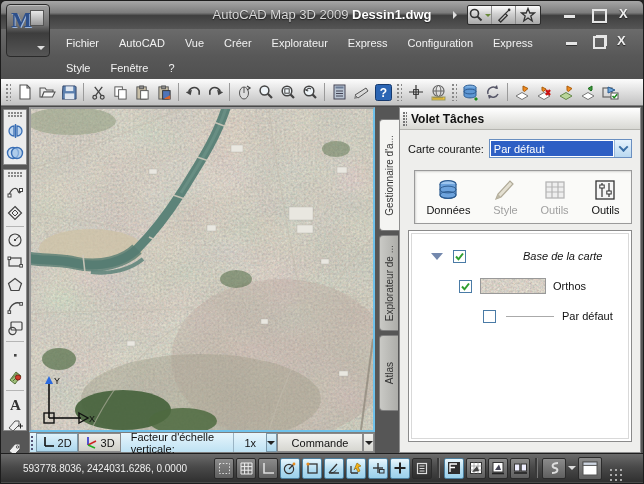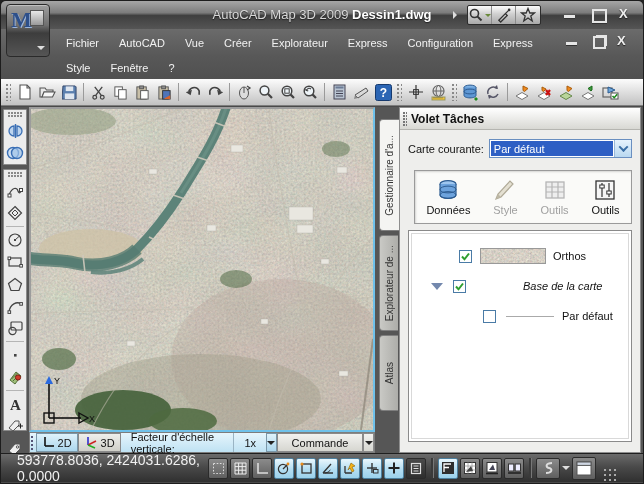--- a/index.html
+++ b/index.html
@@ -92,21 +92,21 @@
   .tree-row { display:flex; align-items:center; height:30px; position:relative; color:#111; }
   .cb { width:13px; height:13px; border:1px solid #4a7ba6; background:#fff; display:flex; align-items:center; justify-content:center; }
   .expander { width:0; height:0; border:6px solid transparent; border-top:7px solid #7388ad; margin-top:6px; }
   .thumb { width:66px; height:16px; border:1px solid #999; }
   .legend-line { width:48px; height:0; border-top:1px solid #aaa; }
   .tree-label { font-size:11px; }
   .italic { font-style:italic; }
 
   
   .statusbar { position:absolute; left:0; top:452px; width:100%; height:29px; background:linear-gradient(#6b6b6b,#4a4a4a 45%,#303030); border-top:1px solid #1f1f1f; display:flex; align-items:center; }
-  .coords { color:#f0f0f0; font-size:14px; margin-left:16px; width:190px; }
+  .coords { color:#f0f0f0; font-size:10px; margin-left:22px; width:190px; }
   .sb-btn { width:20px; height:21px; margin:0 1px; display:flex; align-items:center; justify-content:center; border:1px solid #2b2b2b; background:linear-gradient(#8b8b8b,#5f5f5f); border-radius:2px; }
   .sb-btn.on { background:linear-gradient(#eaf7fd,#b4ddf1 55%,#9bd1ec); border-color:#4c7f9e; }
   .sb-btn.dark { background:linear-gradient(#4a4a4a,#2e2e2e); }
   .sb-sep { width:2px; height:20px; background:#3a3a3a; margin:0 4px; box-shadow:1px 0 0 #777; }
   .sb-grip { margin-left:6px; width:14px; height:14px; background:radial-gradient(circle 1.2px at 2px 2px,#aaa 1px,transparent 1.4px); background-size:5px 5px; align-self:flex-end; }
   .sb-dd { width:10px; height:21px; display:flex; align-items:center; justify-content:center; }
   .sb-dd .caret-down { border-top-color:#ddd; }
 </style>
 </head>
 <body>
@@ -627,47 +627,47 @@
               <line x1="9" y1="5" x2="9" y2="19" stroke="#333" stroke-width="1.2"></line>
               <rect x="6.8" y="7" width="4.4" height="3" fill="#fff" stroke="#333"></rect>
               <line x1="16" y1="5" x2="16" y2="19" stroke="#333" stroke-width="1.2"></line>
               <rect x="13.8" y="13" width="4.4" height="3" fill="#fff" stroke="#333"></rect>
             </svg>
           <span>Outils</span>
         </div>
       </div>
       <div class="tree-box">
         <div class="tree-row">
+          <div style="width:16px"></div>
+          <div class="expander"></div>
+          <div style="width:10px"></div>
+          <div class="cb">
+              <svg width="11" height="11" viewBox="0 0 11 11">
+                <path d="M2,5.5 l2.5,2.8 L9,2.5" fill="none" stroke="#2f9e2f" stroke-width="2"></path>
+              </svg>
+            </div>
+          <div style="width:57px"></div>
+          <span class="tree-label italic">Base de la carte</span>
+        </div>
+        <div class="tree-row">
           <div style="width:44px"></div>
           <div class="cb">
               <svg width="11" height="11" viewBox="0 0 11 11">
                 <path d="M2,5.5 l2.5,2.8 L9,2.5" fill="none" stroke="#2f9e2f" stroke-width="2"></path>
               </svg>
             </div>
           <div style="width:8px"></div>
           <svg class="thumb" viewBox="0 0 66 16" preserveAspectRatio="none">
               <rect width="66" height="16" fill="#a8a195"></rect>
               <rect width="66" height="16" filter="url(#noiseF)" opacity=".85"></rect>
             </svg>
           <div style="width:7px"></div>
           <span class="tree-label">Orthos</span>
         </div>
         <div class="tree-row">
-          <div style="width:16px"></div>
-          <div class="expander"></div>
-          <div style="width:10px"></div>
-          <div class="cb">
-              <svg width="11" height="11" viewBox="0 0 11 11">
-                <path d="M2,5.5 l2.5,2.8 L9,2.5" fill="none" stroke="#2f9e2f" stroke-width="2"></path>
-              </svg>
-            </div>
-          <div style="width:57px"></div>
-          <span class="tree-label italic">Base de la carte</span>
-        </div>
-        <div class="tree-row">
           <div style="width:68px"></div>
           <div class="cb"></div>
           <div style="width:10px"></div>
           <div class="legend-line"></div>
           <div style="width:8px"></div>
           <span class="tree-label">Par défaut</span>
         </div>
       </div>
     </div>
   </div>

